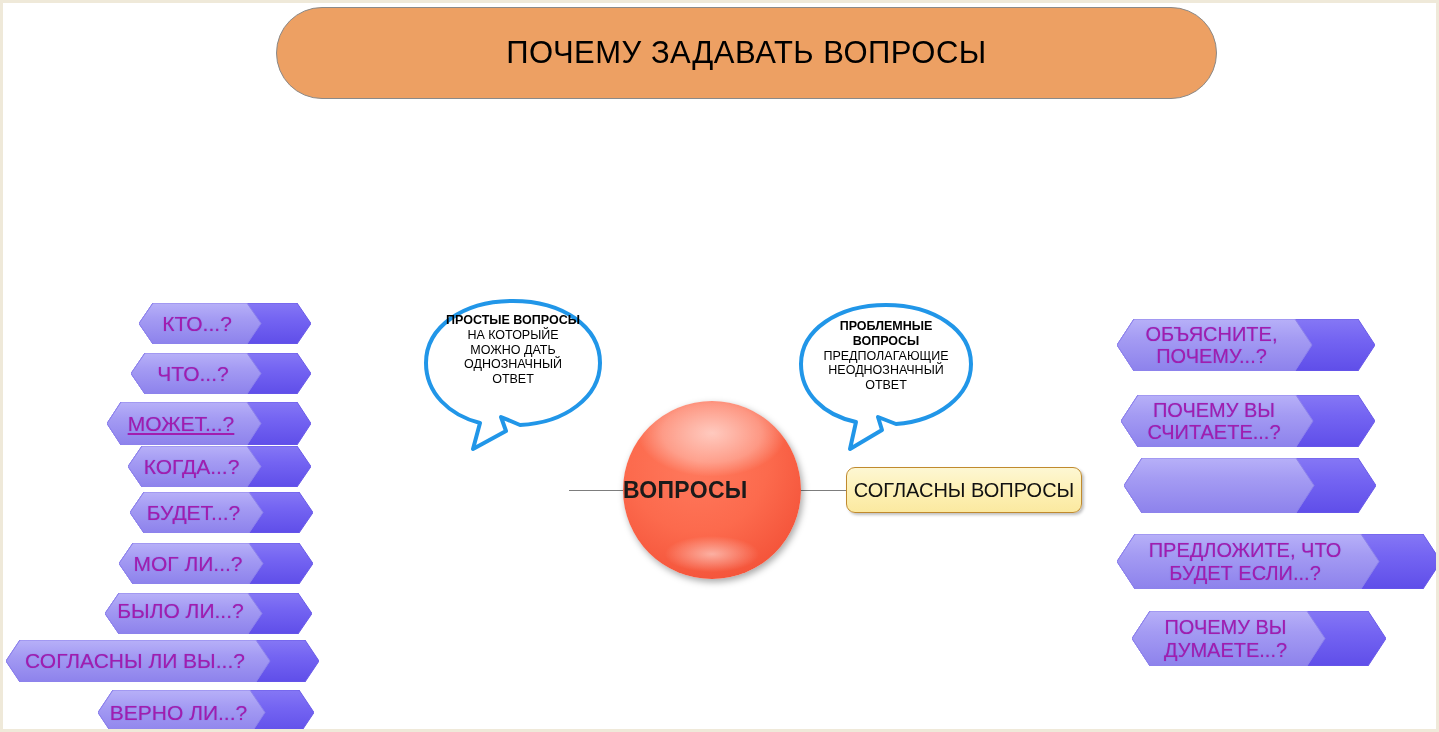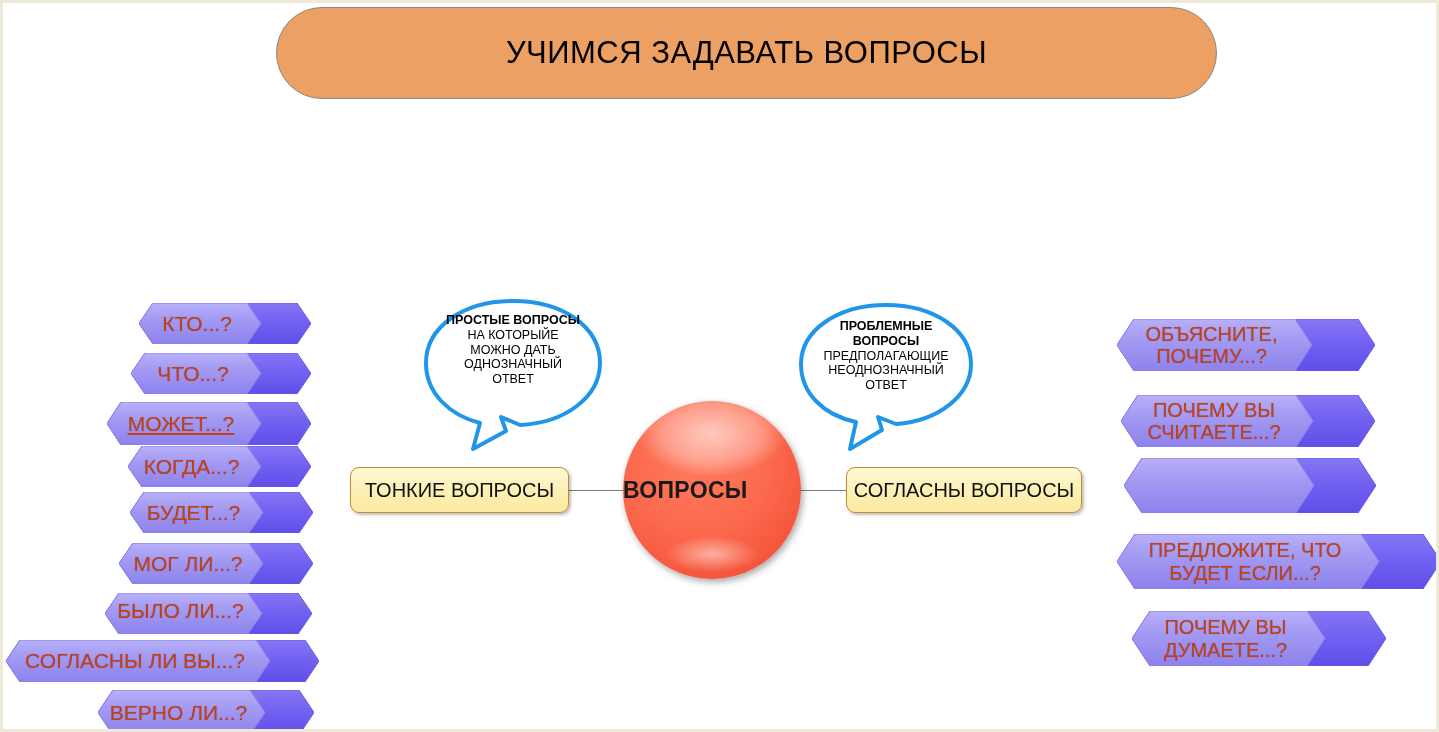--- a/index.html
+++ b/index.html
@@ -125,51 +125,48 @@
     position: absolute;
     display: flex;
     align-items: center;
     justify-content: center;
     box-sizing: border-box;
     z-index: 3;
   }
   .chev .chev-shape { position: absolute; left: 0; top: 0; }
   .chev .chev-label {
     position: relative;
-    color: #c2410c;
+    color: #a21caf;
     font-size: 21px;
     line-height: 1.04;
     text-align: center;
     white-space: pre-line;
     z-index: 2;
     text-shadow: 0 0 1px rgba(90,70,190,0.6);
     padding-left: 4px;
     padding-right: 26px;
   }
   .chev.two-line .chev-label { font-size: 20px; line-height: 1.12; }
 </style>
 </head>
 <body>
 
 <div id="slide">
 
   <div id="title-banner">
-    <span class="title-text">УЧИМСЯ ЗАДАВАТЬ ВОПРОСЫ</span>
+    <span class="title-text">ПОЧЕМУ ЗАДАВАТЬ ВОПРОСЫ</span>
   </div>
 
   <div class="connector" id="connector-left"></div>
   <div class="connector" id="connector-right"></div>
 
   <div id="center-sphere">
     <span class="sphere-text">ВОПРОСЫ</span>
   </div>
 
-  <div class="cat-box" id="cat-box-thin">
-    <span>ТОНКИЕ ВОПРОСЫ</span>
-  </div>
   <div class="cat-box" id="cat-box-thick">
     <span>СОГЛАСНЫ ВОПРОСЫ</span>
   </div>
 
   <div class="bubble" id="bubble-left">
     <svg width="180" height="150" viewBox="0 0 180 150">
       <path d="M90 2 C140 2 177 28 177 64 C177 98 142 124 97 126 L78 118 L83 132 L50 150 L57 124 C26 116 3 94 3 64 C3 28 40 2 90 2 Z" fill="#ffffff" stroke="#2196e8" stroke-width="4" stroke-linejoin="round" stroke-linecap="round"></path>
     </svg>
     <div class="bubble-text">
       <b>ПРОСТЫЕ ВОПРОСЫ</b><span> НА КОТОРЫЙЕ МОЖНО ДАТЬ ОДНОЗНАЧНЫЙ ОТВЕТ</span>

